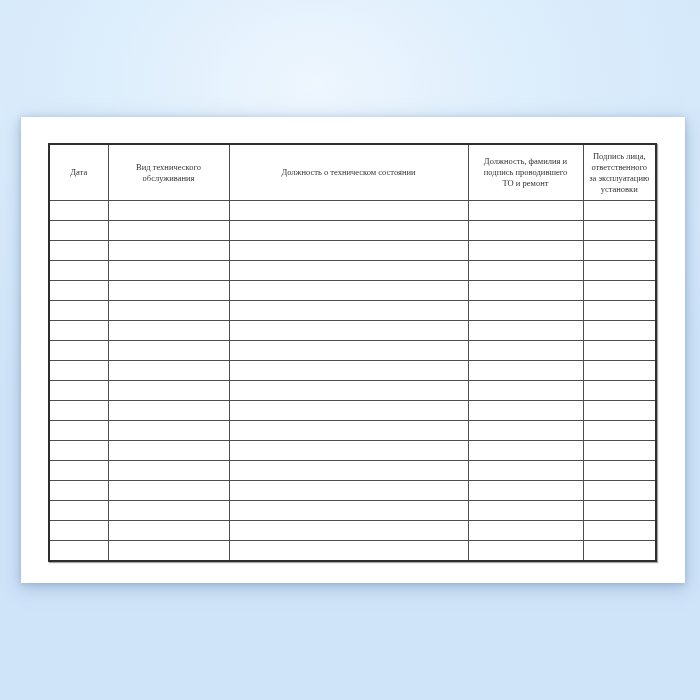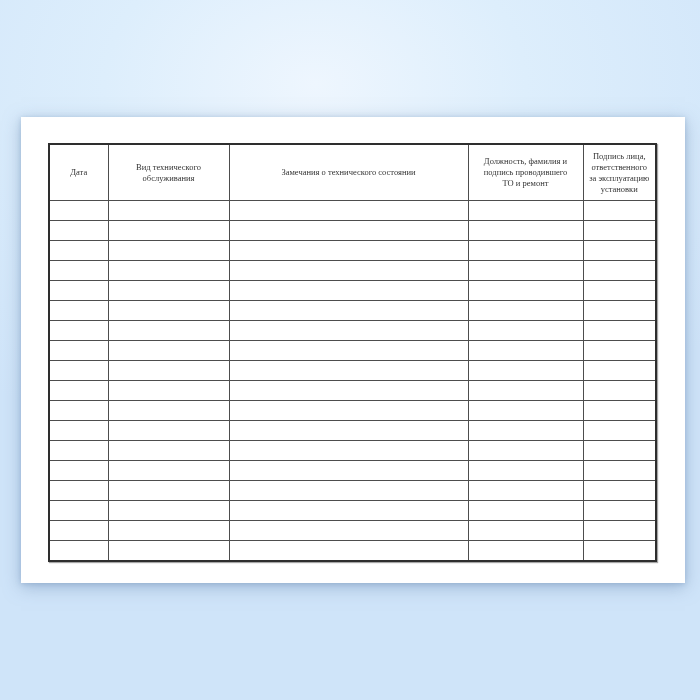--- a/index.html
+++ b/index.html
@@ -71,21 +71,21 @@
           <col class="c2">
           <col class="c3">
           <col class="c4">
           <col class="c5">
       </colgroup>
       <thead>
         <tr>
           <th>Дата</th>
           <th>Вид технического
 обслуживания</th>
-          <th>Замечания о технического состоянии</th>
+          <th>Должность о техническом состоянии</th>
           <th>Должность, фамилия и
 подпись проводившего
 ТО и ремонт</th>
           <th>Подпись лица,
 ответственного
 за эксплуатацию
 установки</th>
         </tr>
       </thead>
       <tbody>

